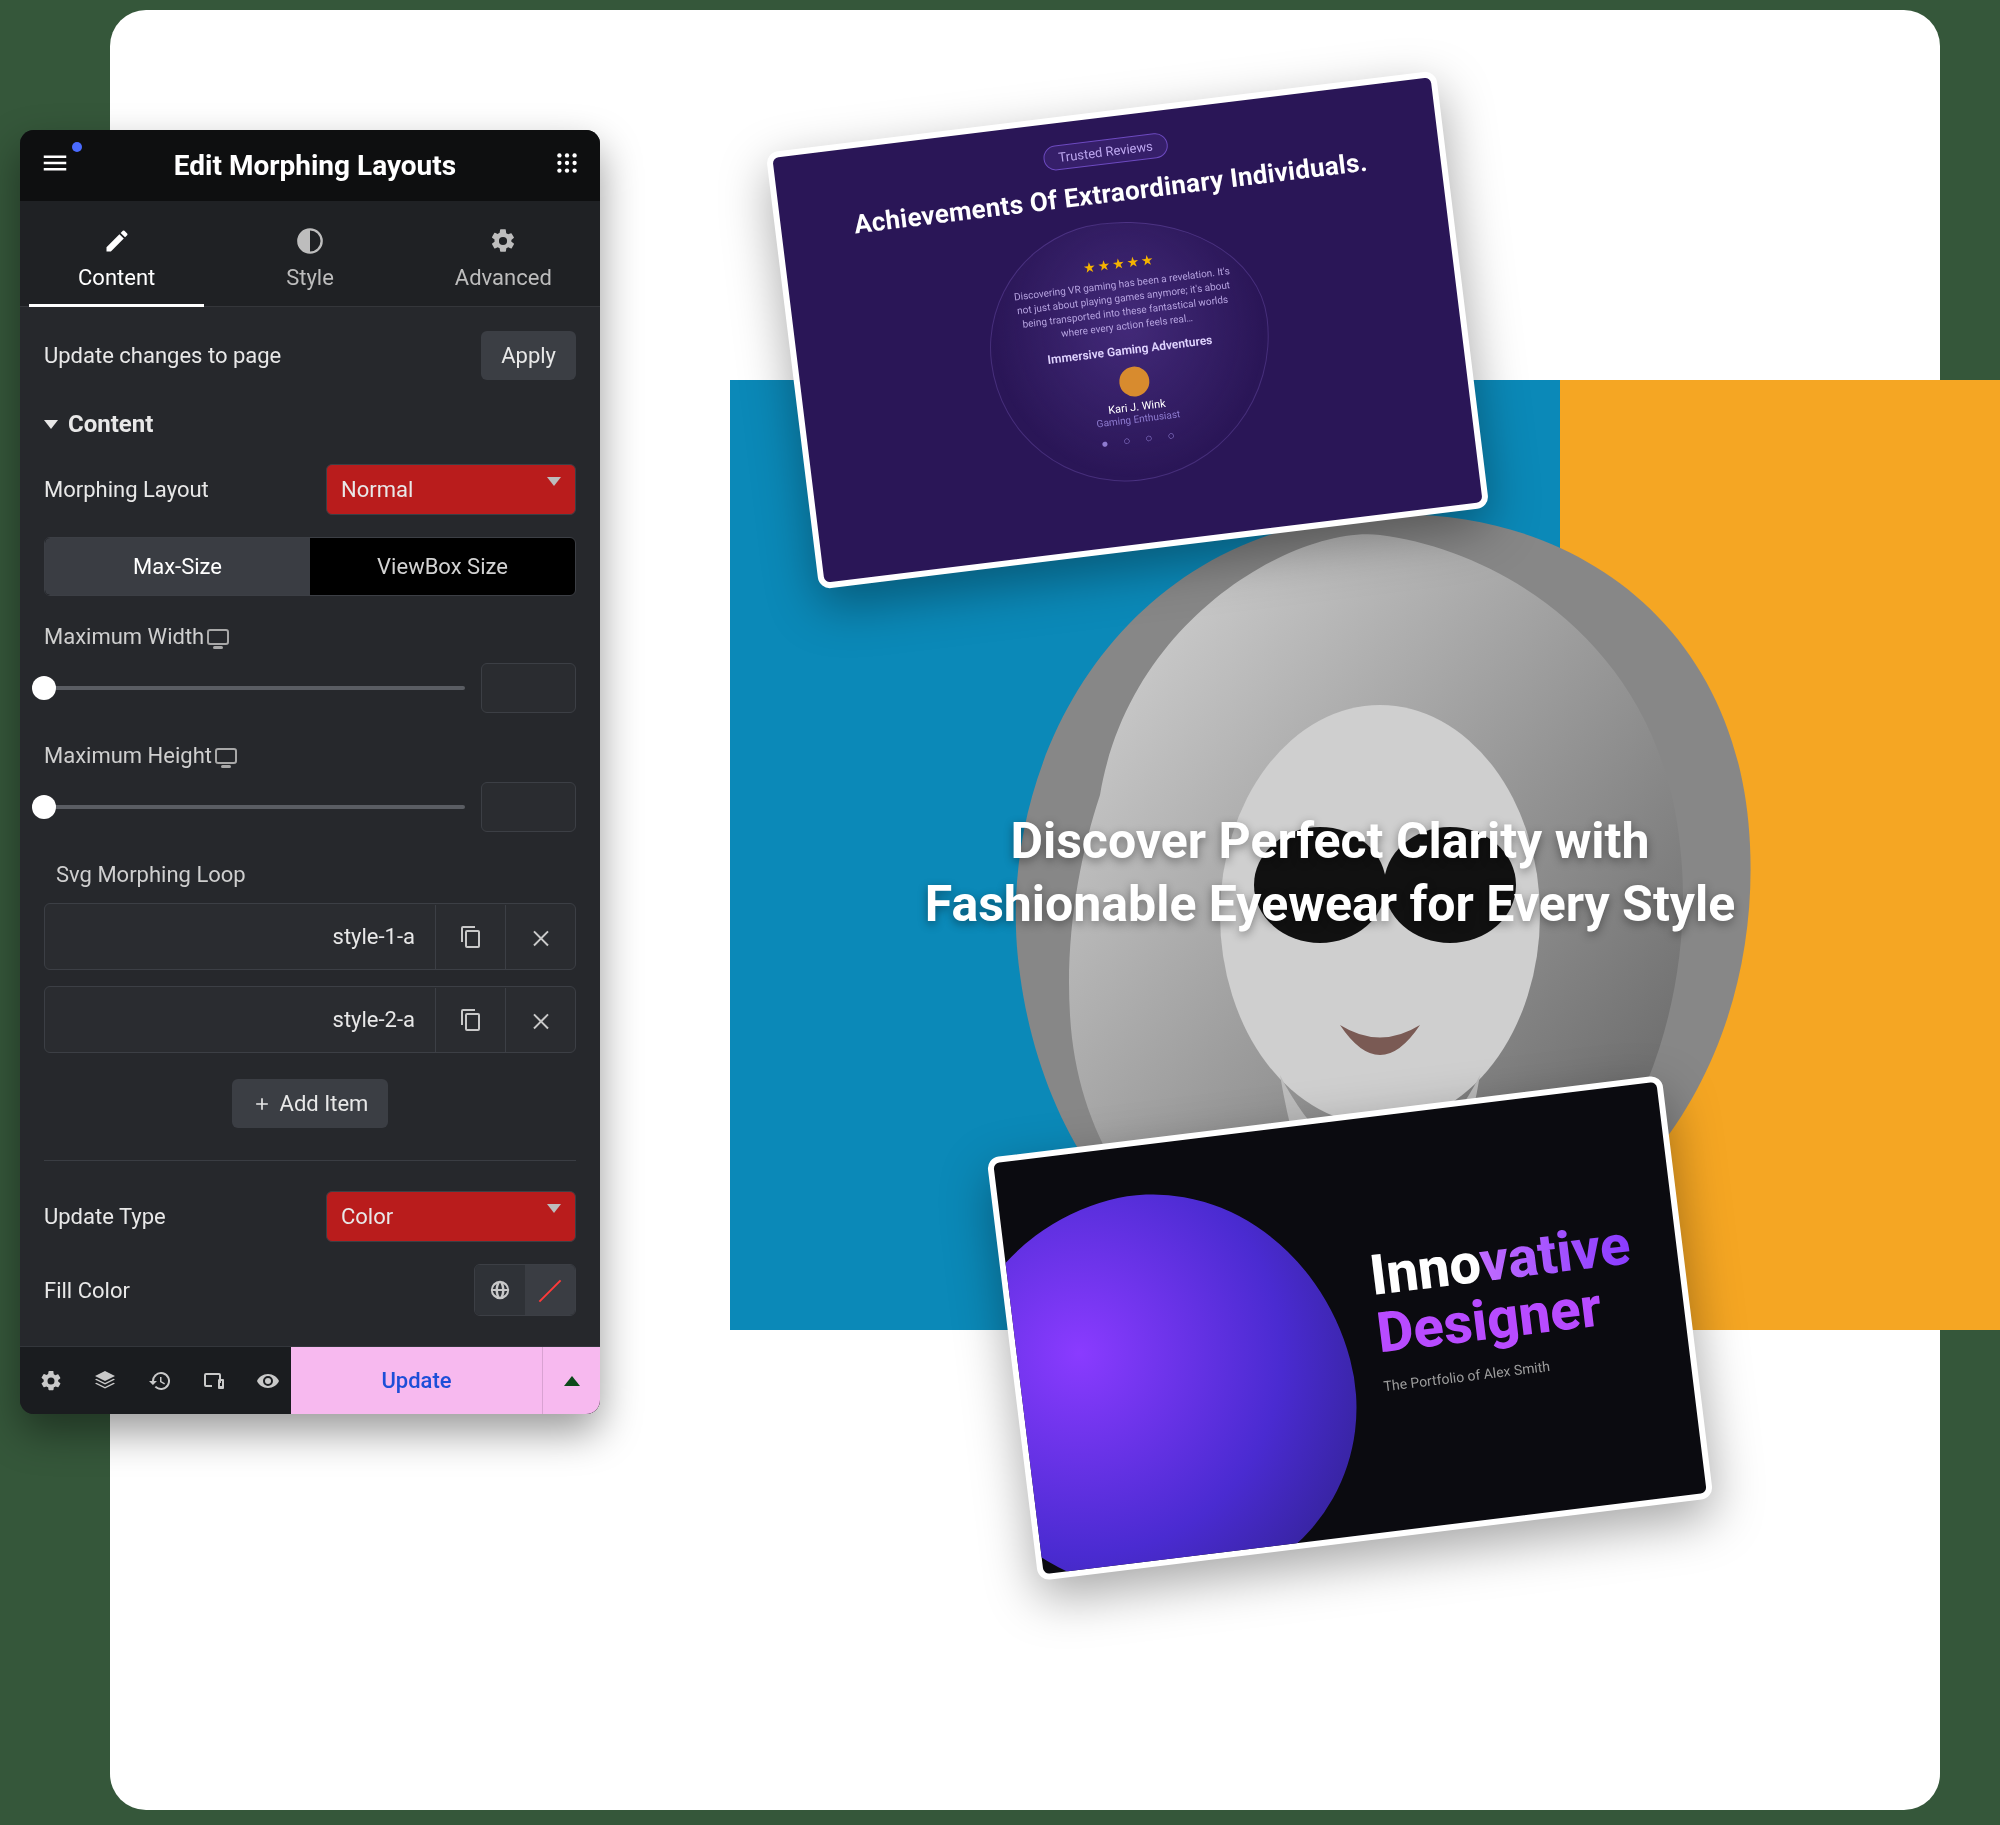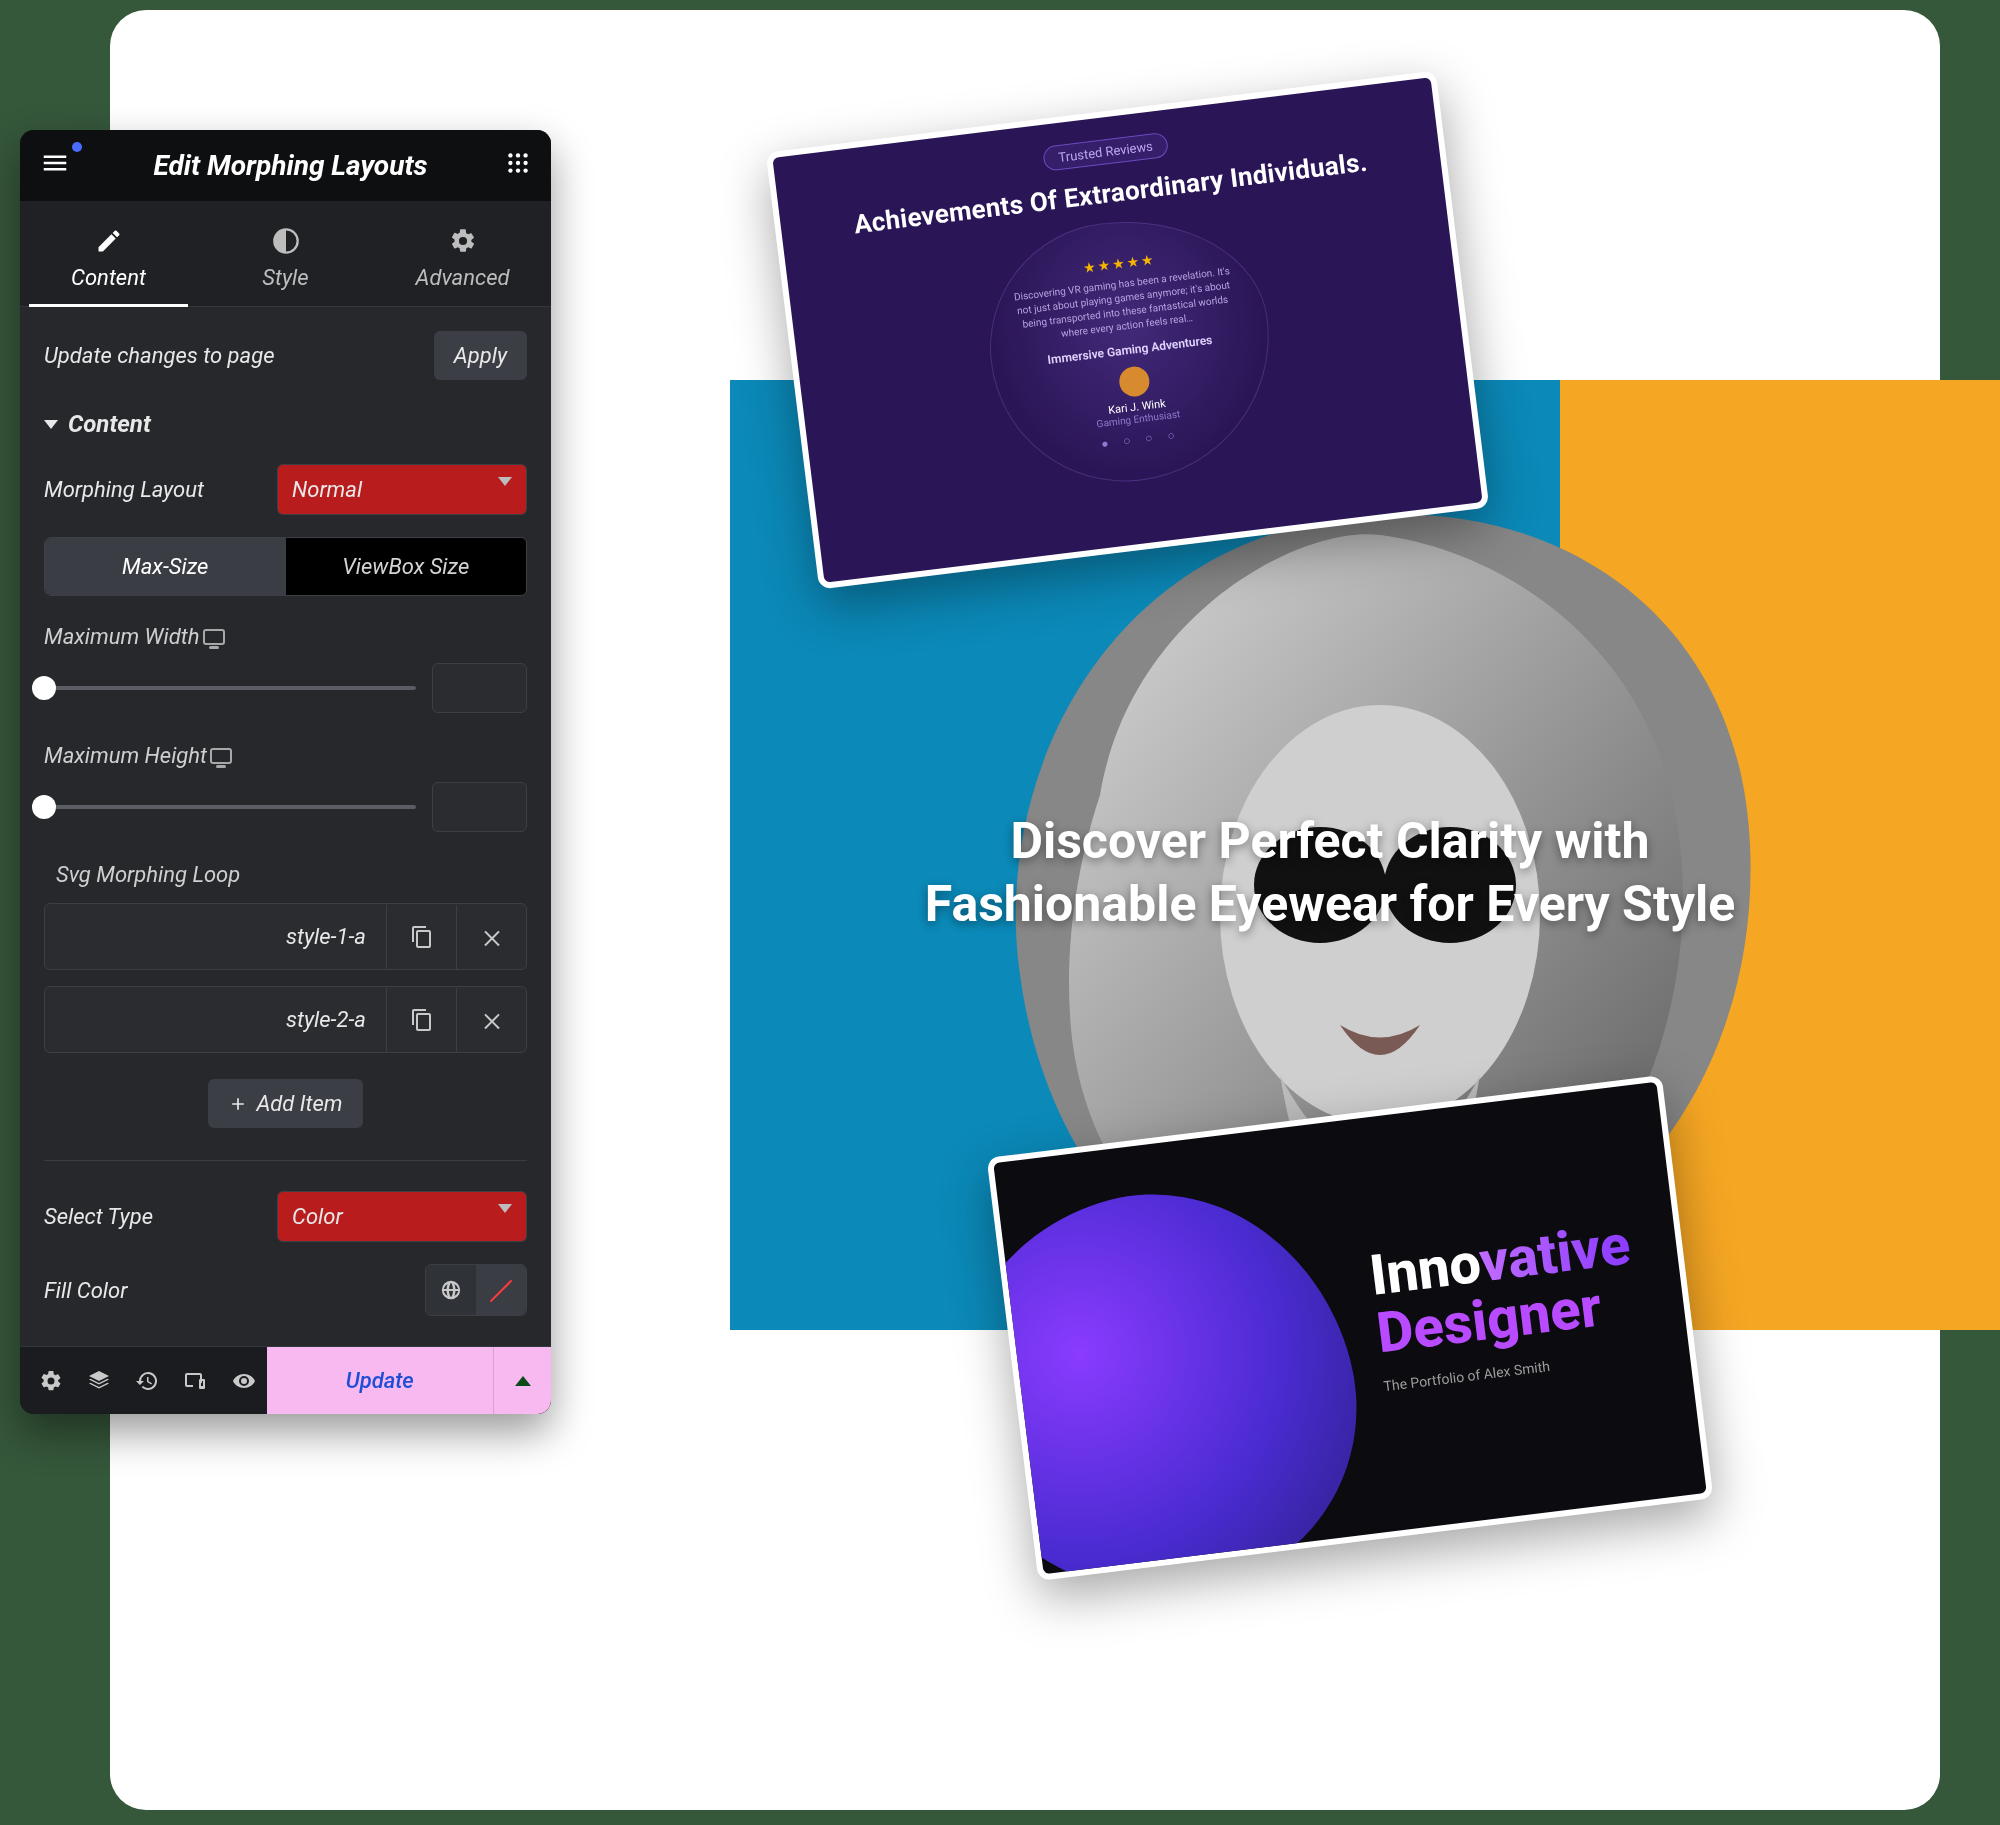--- a/index.html
+++ b/index.html
@@ -21,28 +21,27 @@
     height: 1800px;
     background: #fff;
     border-radius: 36px;
   }
 
   
   .panel {
     position: absolute;
     left: 20px;
     top: 130px;
-    width: 531px;
+    width: 580px;
     background: #1f2124;
     border-radius: 14px;
     color: #e8e8e8;
     box-shadow: 0 18px 40px rgba(0,0,0,0.4);
     overflow: hidden;
     font-size: 22px;
-    font-style: italic;
   }
   .panel-header {
     display: flex;
     align-items: center;
     justify-content: space-between;
     background: #0e0f10;
     padding: 18px 20px;
   }
   .panel-header .menu-icon {
     width: 36px;
@@ -519,21 +518,21 @@
         <svg viewBox="0 0 24 24" style="width:20px;height:20px;fill:#e8e8e8">
             <path d="M19 13h-6v6h-2v-6H5v-2h6V5h2v6h6z"></path>
           </svg>
         <span>Add Item</span>
       </span>
     </div>
 
     <div class="divider"></div>
 
     <div class="row">
-      <span>Select Type</span>
+      <span>Update Type</span>
       <div class="select">
         <span>Color</span>
         <span class="caret-down"></span>
       </div>
     </div>
 
     <div class="row" style="margin-bottom:6px;">
       <span>Fill Color</span>
       <div class="color-swatch">
         <div class="globe">

